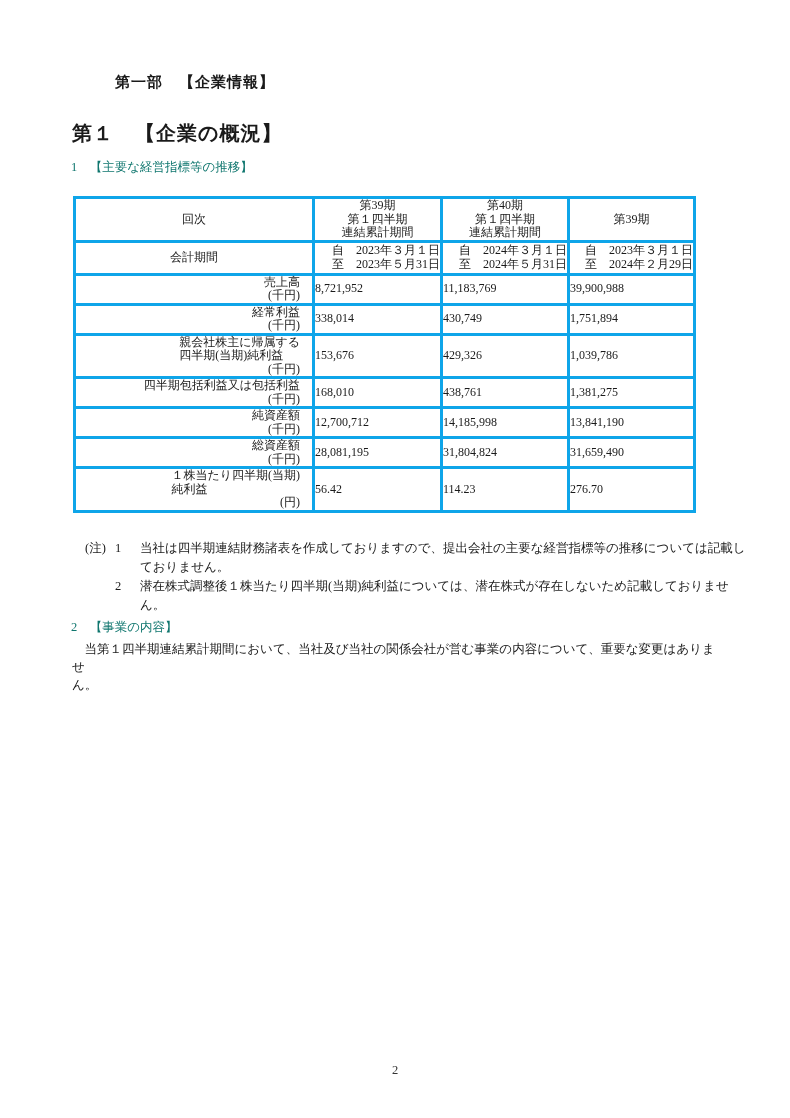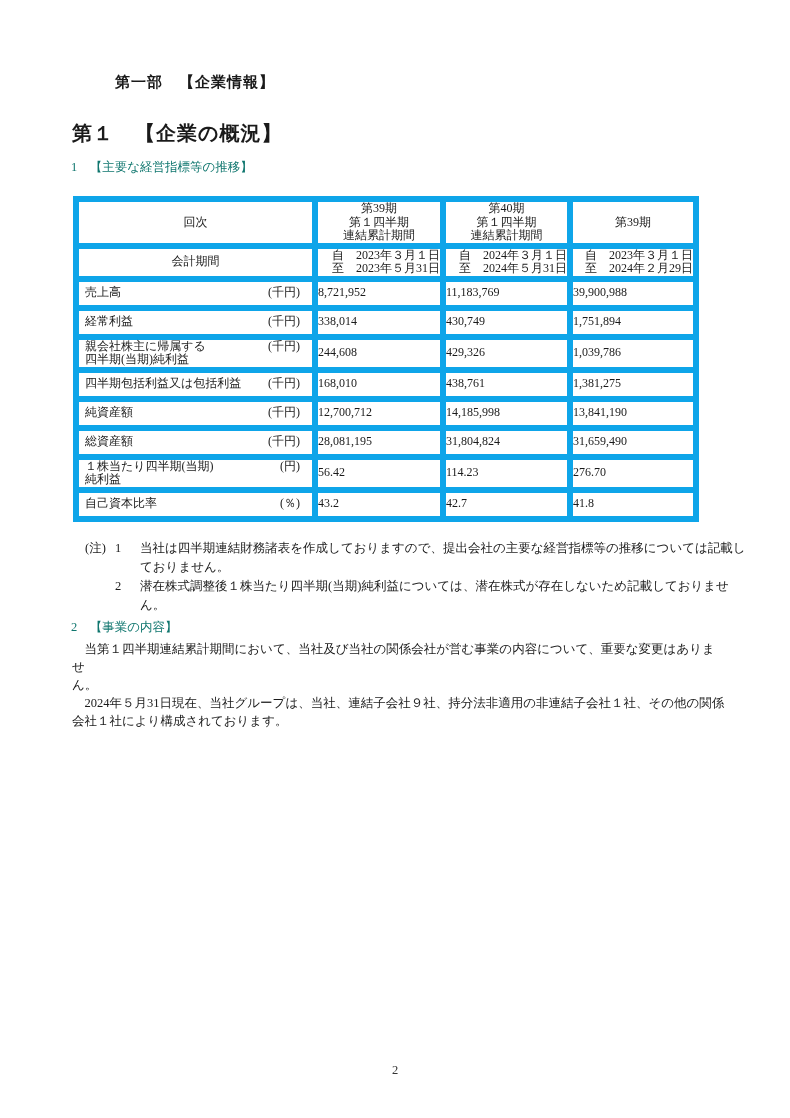--- a/index.html
+++ b/index.html
@@ -26,33 +26,34 @@
   .h-sub{font-size:12.5px;color:#0f766e;}
   #sub1{position:absolute;left:71px;top:159px;}
   #sub2{position:absolute;left:71px;top:619px;}
 
   table.kpi{
     position:absolute;left:73px;top:196px;
     border-collapse:collapse;table-layout:fixed;
     width:620px;font-size:12px;line-height:13.5px;color:#1a1a1a;
   }
   table.kpi td{
-    border:6px solid #0ea5e9;
+    border:3px solid #0ea5e9;
     vertical-align:middle;
     padding:0;
   }
   tr.r-head{height:41px;}
   tr.r-period{height:33px;}
   tr.r-data{height:29px;}
   td.c-center{text-align:center;}
   td.c-date{text-align:right;padding-left:7px;}
   td.c-num{text-align:left;padding-right:10px;margin-top:12px;}
   .cellflex{
-    display:flex;justify-content:space-between;align-items:flex-start;
+    display:flex;justify-content:space-between;align-items:flex-end;
     padding:0 12px 0 6px;
+    flex-direction:column;
   }
   .cellflex .lbl{text-align:left;}
   .cellflex .unit{flex:none;}
 
   .notes{
     position:absolute;left:85px;top:539px;width:645px;
     font-size:12.5px;line-height:19px;
   }
   .note-marker{position:absolute;left:0;top:0;}
   .note-items{margin-left:30px;}
@@ -131,21 +132,21 @@
         <td class="c-num">1,751,894</td>
       </tr>
       <tr class="r-data">
         <td>
             <div class="cellflex">
               <span class="lbl pre">親会社株主に帰属する
 四半期(当期)純利益</span>
               <span class="unit">(千円)</span>
             </div>
           </td>
-        <td class="c-num">244,608</td>
+        <td class="c-num">153,676</td>
         <td class="c-num">429,326</td>
         <td class="c-num">1,039,786</td>
       </tr>
       <tr class="r-data">
         <td>
             <div class="cellflex">
               <span class="lbl pre">四半期包括利益又は包括利益</span>
               <span class="unit">(千円)</span>
             </div>
           </td>
@@ -179,31 +180,20 @@
         <td>
             <div class="cellflex">
               <span class="lbl pre">１株当たり四半期(当期)
 純利益</span>
               <span class="unit">(円)</span>
             </div>
           </td>
         <td class="c-num">56.42</td>
         <td class="c-num">114.23</td>
         <td class="c-num">276.70</td>
-      </tr>
-      <tr class="r-data">
-        <td>
-            <div class="cellflex">
-              <span class="lbl pre">自己資本比率</span>
-              <span class="unit">(％)</span>
-            </div>
-          </td>
-        <td class="c-num">43.2</td>
-        <td class="c-num">42.7</td>
-        <td class="c-num">41.8</td>
       </tr>
     </tbody>
   </table>
 
   <div class="notes">
     <span class="note-marker">(注)</span>
     <div class="note-items">
       <div class="note-item">
         <span class="note-num">1</span>
         <span class="note-text pre">当社は四半期連結財務諸表を作成しておりますので、提出会社の主要な経営指標等の推移については記載し
@@ -215,19 +205,17 @@
 ん。</span>
       </div>
     </div>
   </div>
 
   <div class="h-sub" id="sub2">2　【事業の内容】</div>
 
   <div class="body-text">
     <p class="para pre">　当第１四半期連結累計期間において、当社及び当社の関係会社が営む事業の内容について、重要な変更はありませ
 ん。</p>
-    <p class="para pre">　2024年５月31日現在、当社グループは、当社、連結子会社９社、持分法非適用の非連結子会社１社、その他の関係
-会社１社により構成されております。</p>
   </div>
 
   <div class="page-num">2</div>
 
 </div>
 
 </body></html>

